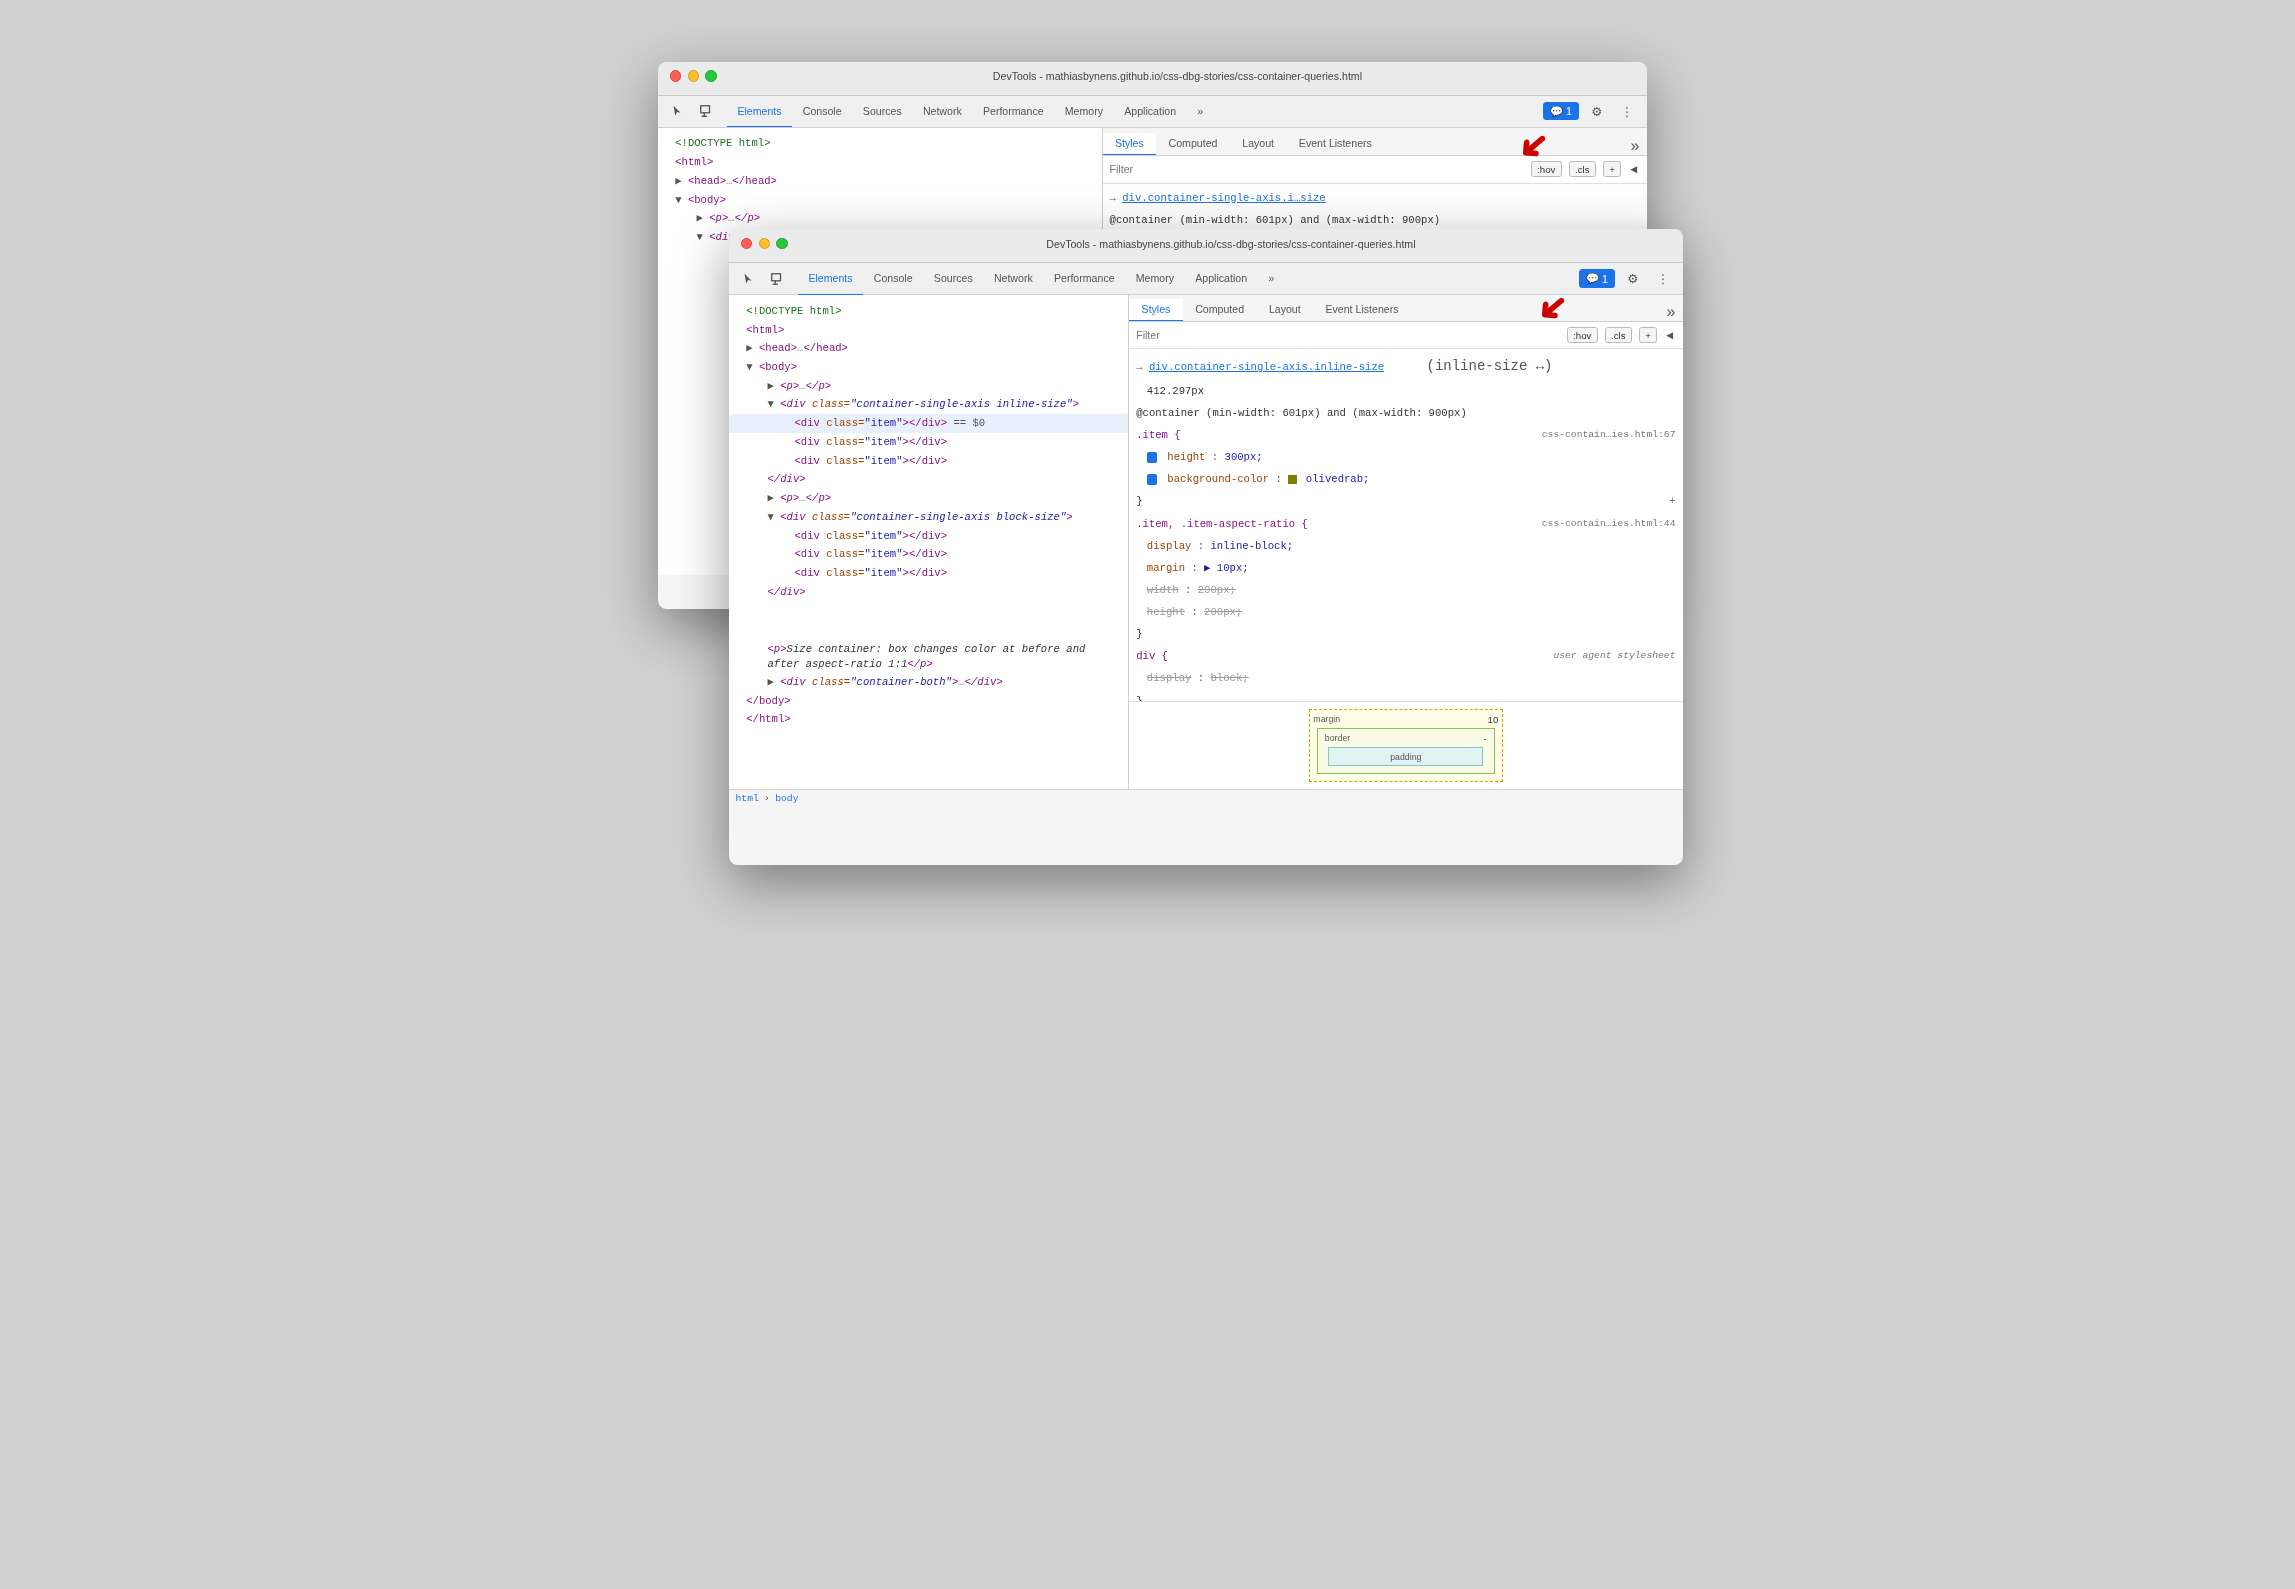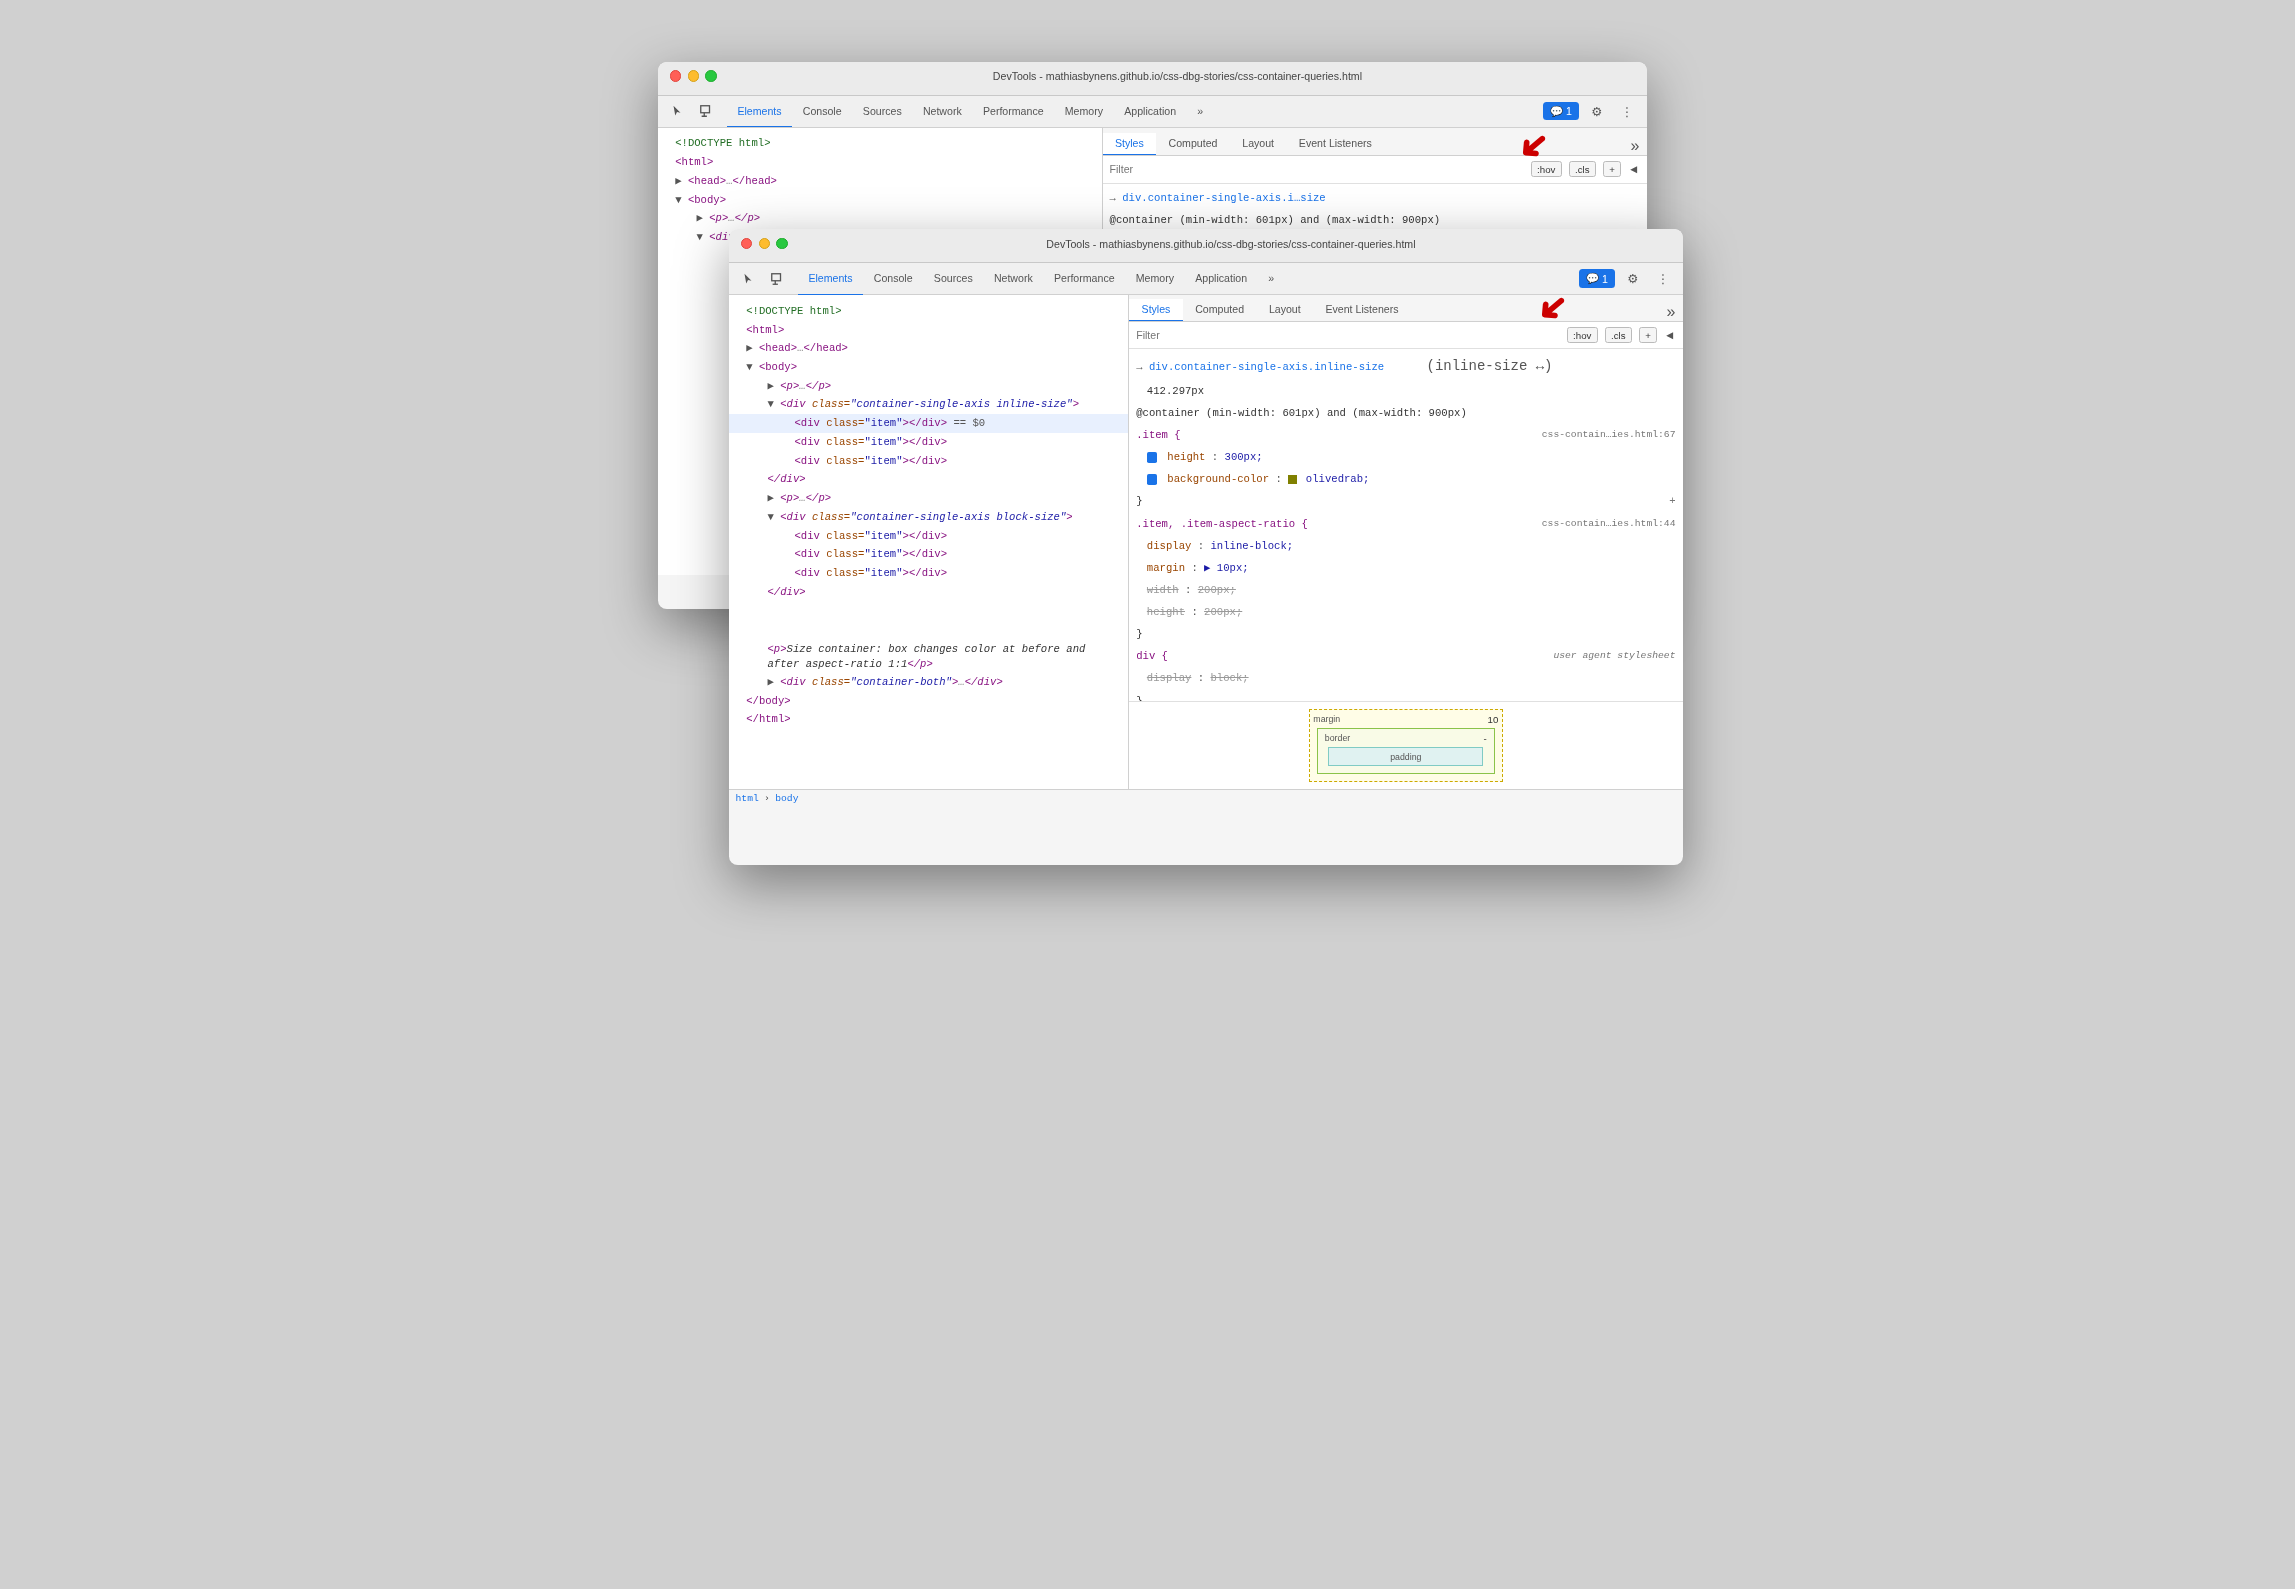--- a/index.html
+++ b/index.html
@@ -257,21 +257,21 @@
     .css-rule {
       padding: 2.6px 7px;
       font-family: 'Courier New', monospace;
       font-size: 10.6px;
       line-height: 1.6;
     }
 
     .css-selector { color: #881280; }
     .css-property { color: #994500; }
     .css-value { color: #1a1aa6; }
-    .css-link { color: #1a73e8; cursor: pointer; }
+    .css-link { color: #1a73e8; text-decoration: underline; cursor: pointer; }
     .css-source { color: #777; float: right; font-size: 9.7px; }
     .css-strikethrough { text-decoration: line-through; color: #999; }
     .css-checkbox {
       display: inline-block;
       width: 10.6px;
       height: 10.6px;
       background: #1a73e8;
       border-radius: 1.8px;
       margin-right: 3.5px;
       vertical-align: middle;

